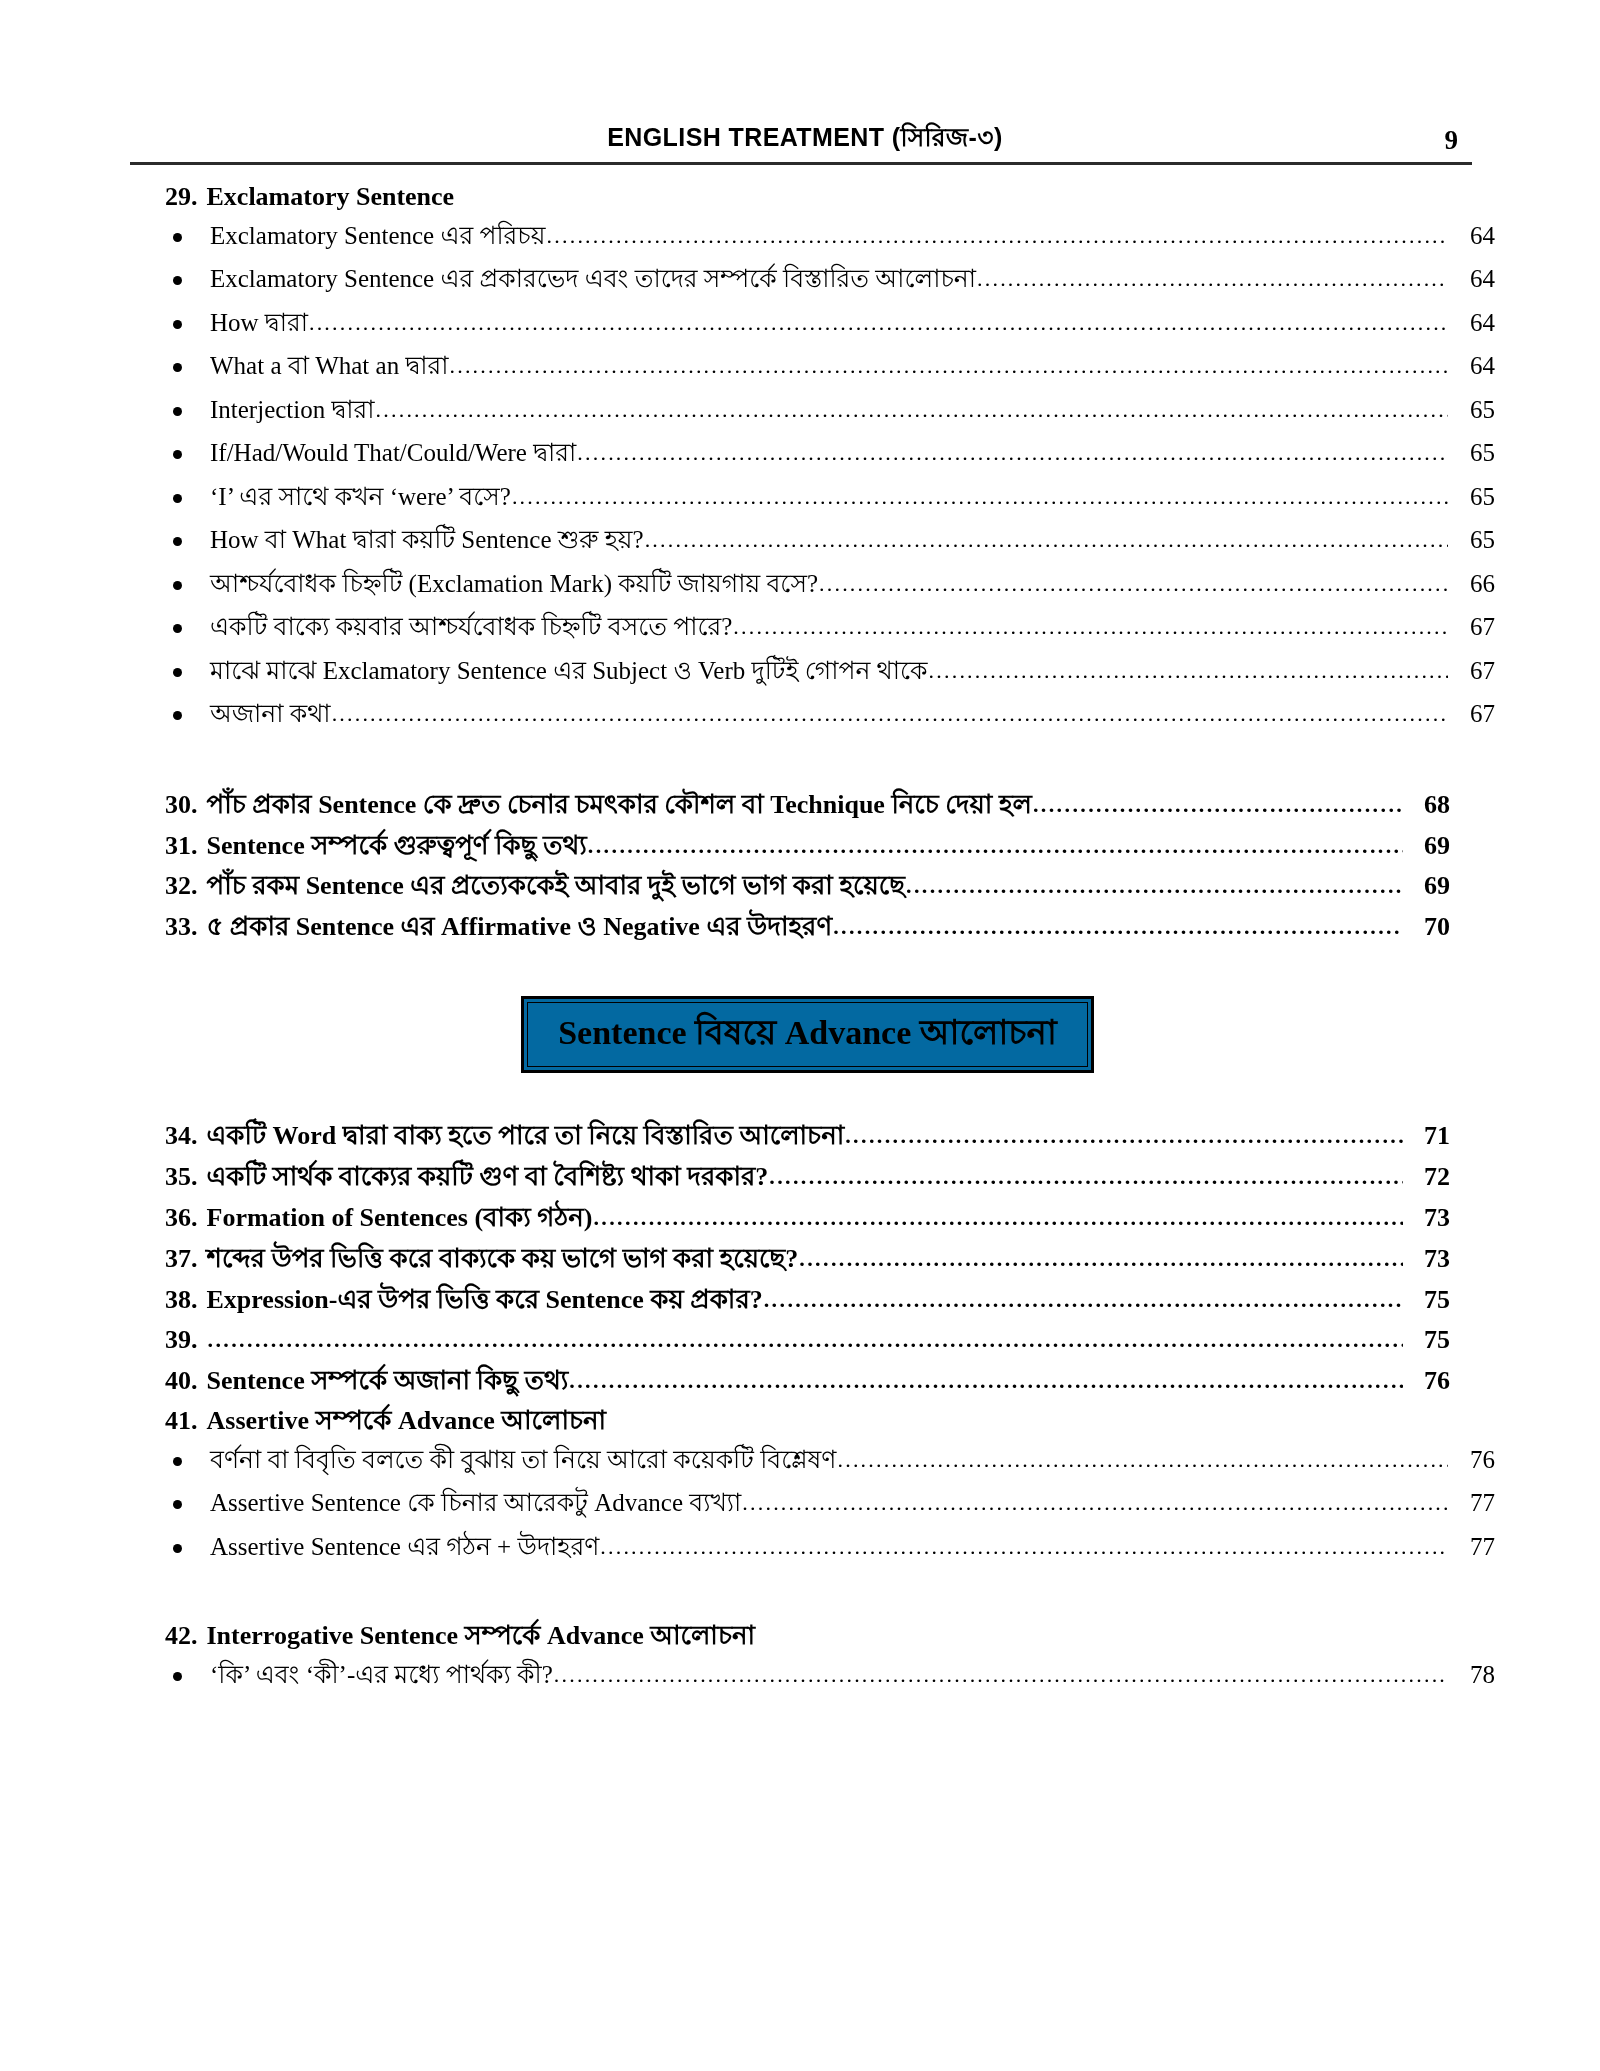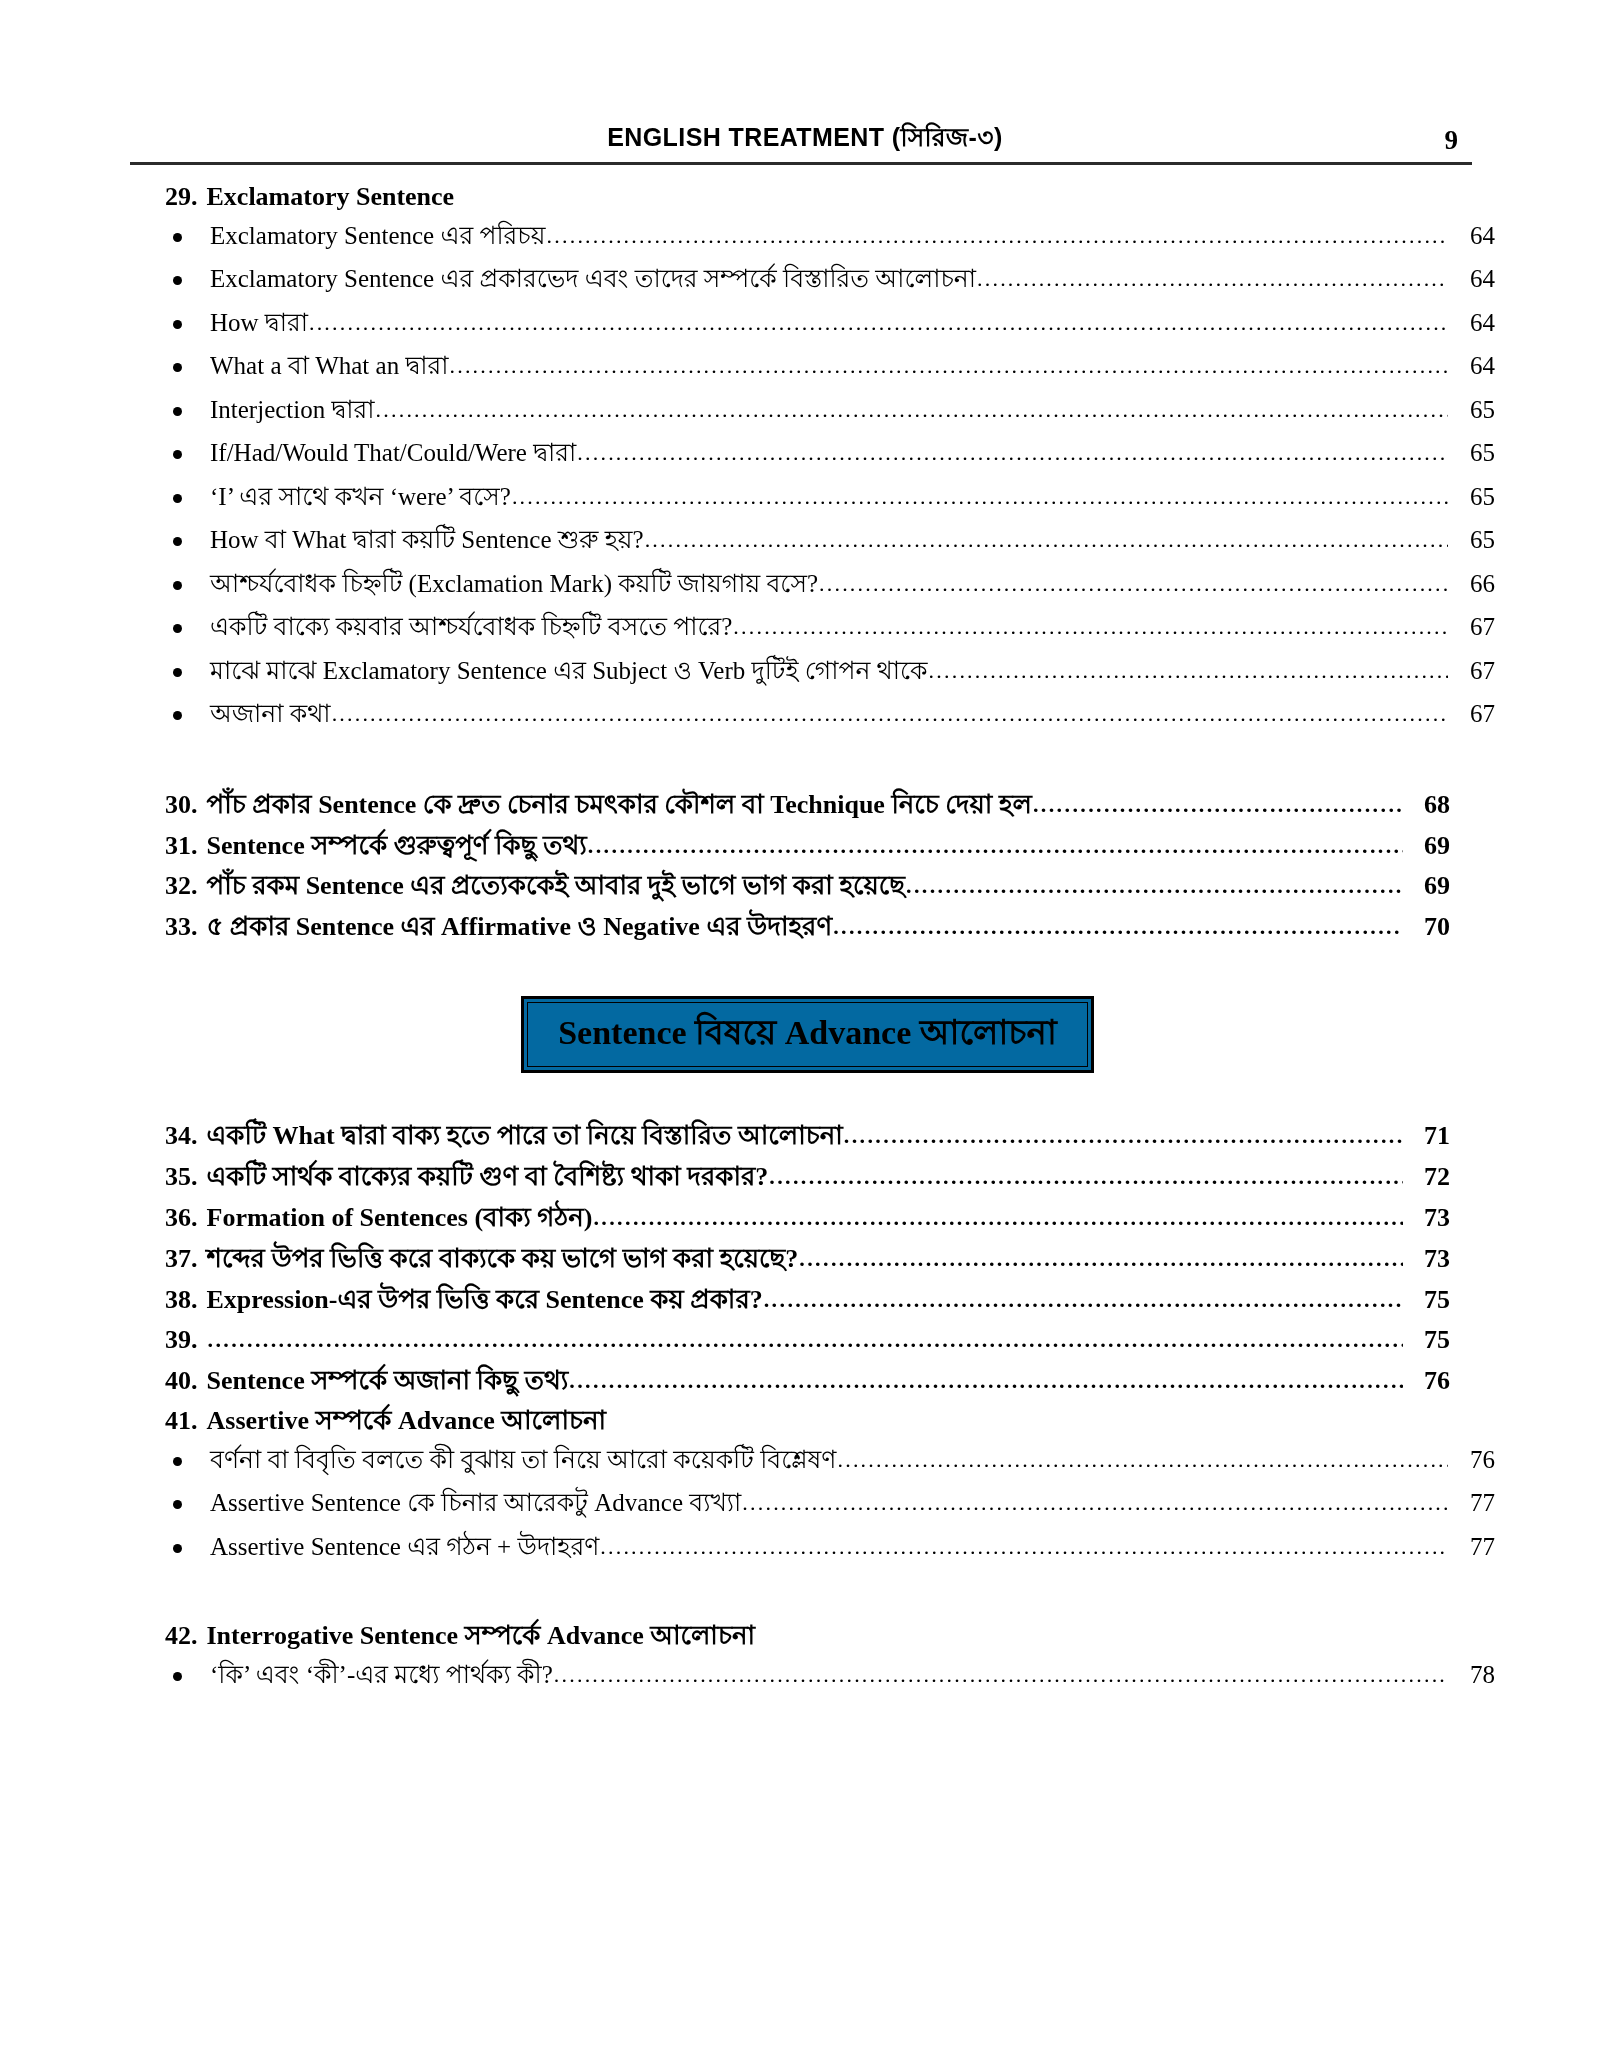--- a/index.html
+++ b/index.html
@@ -283,21 +283,21 @@
 
     <div class="boxwrap">
       <div class="titlebox">
         <div class="titlebox-inner">Sentence বিষয়ে Advance আলোচনা</div>
       </div>
     </div>
 
     <div>
       <div class="row num-row">
         <span class="num">34.</span>
-        <span class="label">একটি What দ্বারা বাক্য হতে পারে তা নিয়ে বিস্তারিত আলোচনা</span>
+        <span class="label">একটি Word দ্বারা বাক্য হতে পারে তা নিয়ে বিস্তারিত আলোচনা</span>
         <span class="leader"></span>
         <span class="pg">71</span>
       </div>
       <div class="row num-row">
         <span class="num">35.</span>
         <span class="label">একটি সার্থক বাক্যের কয়টি গুণ বা বৈশিষ্ট্য থাকা দরকার?</span>
         <span class="leader"></span>
         <span class="pg">72</span>
       </div>
       <div class="row num-row">

